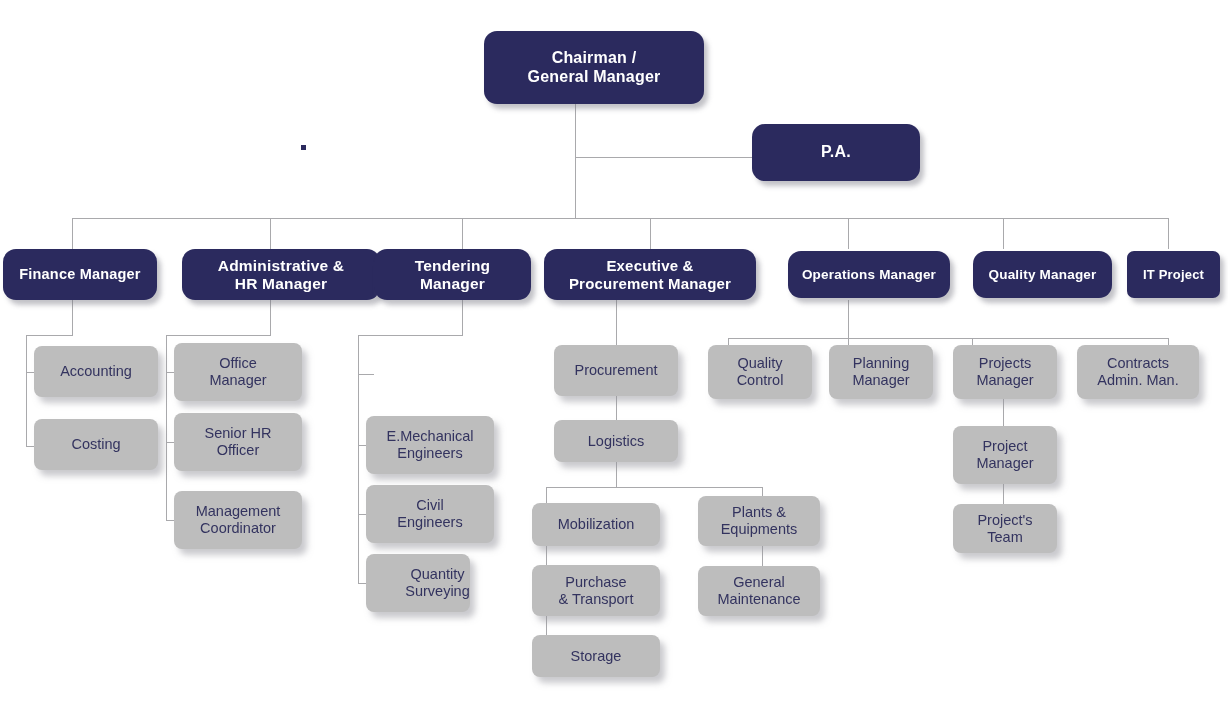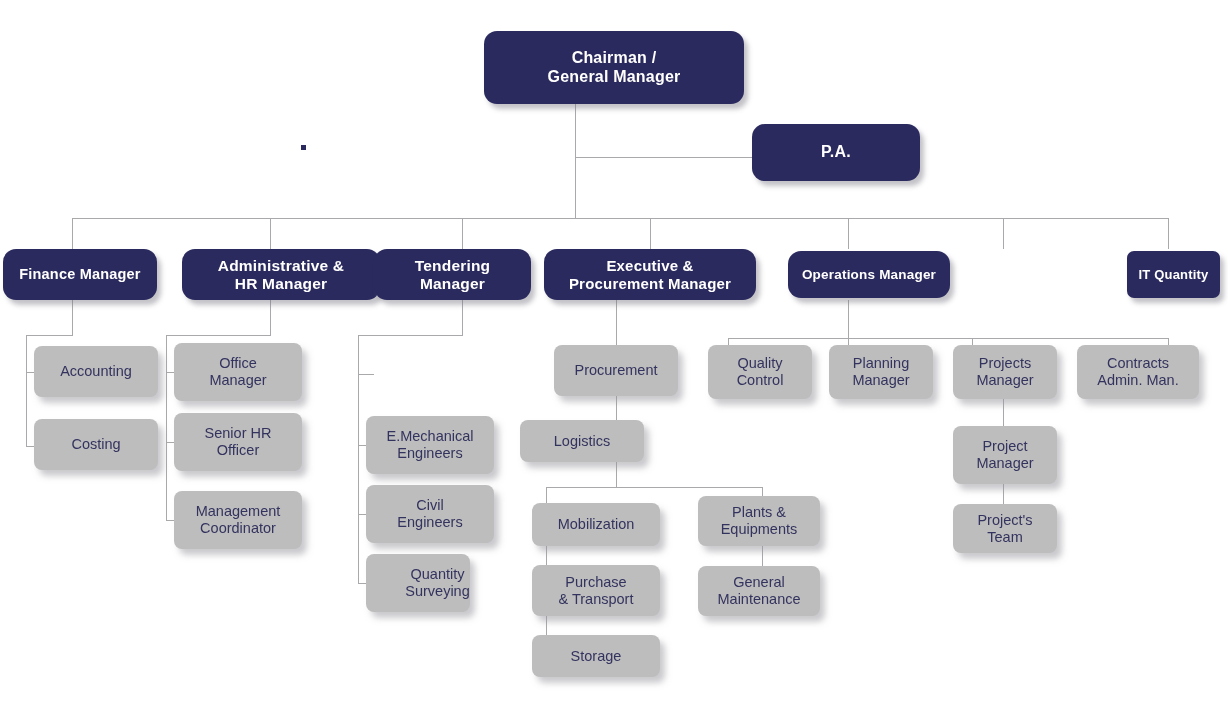--- a/index.html
+++ b/index.html
@@ -119,40 +119,41 @@
   <div class="conn h" style="left:728px; top:338px; width:441px;"></div>
   <div class="conn v" style="left:728px;  top:338px; height:17px;"></div>
   <div class="conn v" style="left:848px;  top:338px; height:17px;"></div>
   <div class="conn v" style="left:972px;  top:338px; height:17px;"></div>
   <div class="conn v" style="left:1168px; top:338px; height:17px;"></div>
   <div class="conn v" style="left:1003px; top:398px; height:28px;"></div>
   <div class="conn v" style="left:1003px; top:484px; height:20px;"></div>
 
   <div class="dot" style="left:301px; top:145px;"></div>
 
-  <div class="node navy" style="left:484px; top:31px; width:260px; height:73px; font-size:16px;">Chairman  /
+  <div class="node navy" style="left:484px; top:31px; width:220px; height:73px; font-size:16px;">Chairman  /
 General Manager</div>
 
   <div class="node navy" style="left:752px; top:124px; width:168px; height:57px; font-size:16px;">P.A.</div>
 
   <div class="node navy" style="left:3px; top:249px; width:154px; height:51px; font-size:14.5px;">Finance Manager</div>
 
   <div class="node navy" style="left:182px; top:249px; width:198px; height:51px; font-size:15.5px;">Administrative &amp;
 HR Manager</div>
 
   <div class="node navy" style="left:374px; top:249px; width:157px; height:51px; font-size:15.5px;">Tendering
 Manager</div>
 
   <div class="node navy" style="left:544px; top:249px; width:212px; height:51px; font-size:15px;">Executive &amp;
 Procurement Manager</div>
 
   <div class="node navy" style="left:788px; top:251px; width:162px; height:47px; font-size:13.5px;">Operations Manager</div>
 
-
-  <div class="node navy sharp" style="left:1127px; top:251px; width:93px; height:47px; font-size:13px;">IT  Quantity</div>
+  <div class="node navy" style="left:973px; top:251px; width:139px; height:47px; font-size:13.5px;">Quality Manager</div>
+
+  <div class="node navy sharp" style="left:1127px; top:251px; width:93px; height:47px; font-size:13px;">IT  Project</div>
 
   <div class="node gray" style="left:34px; top:346px; width:124px; height:51px; font-size:14.5px;">Accounting</div>
 
   <div class="node gray" style="left:34px; top:419px; width:124px; height:51px; font-size:14.5px;">Costing</div>
 
   <div class="node gray" style="left:174px; top:343px; width:128px; height:58px; font-size:14.5px;">Office
 Manager</div>
 
   <div class="node gray" style="left:174px; top:413px; width:128px; height:58px; font-size:14.5px;">Senior HR
 Officer</div>
@@ -165,21 +166,21 @@
 Engineers</div>
 
   <div class="node gray" style="left:366px; top:485px; width:128px; height:58px; font-size:14.5px;">Civil
 Engineers</div>
 
   <div class="node gray" style="left:366px; top:554px; width:104px; height:58px; font-size:14.5px;padding-left:39px;">Quantity
 Surveying</div>
 
   <div class="node gray" style="left:554px; top:345px; width:124px; height:51px; font-size:14.5px;">Procurement</div>
 
-  <div class="node gray" style="left:520px; top:420px; width:124px; height:42px; font-size:14.5px;">Logistics</div>
+  <div class="node gray" style="left:554px; top:420px; width:124px; height:42px; font-size:14.5px;">Logistics</div>
 
   <div class="node gray" style="left:532px; top:503px; width:128px; height:43px; font-size:14.5px;">Mobilization</div>
 
   <div class="node gray" style="left:532px; top:565px; width:128px; height:51px; font-size:14.5px;">Purchase
 &amp; Transport</div>
 
   <div class="node gray" style="left:532px; top:635px; width:128px; height:42px; font-size:14.5px;">Storage</div>
 
   <div class="node gray" style="left:698px; top:496px; width:122px; height:50px; font-size:14.5px;">Plants &amp;
 Equipments</div>

